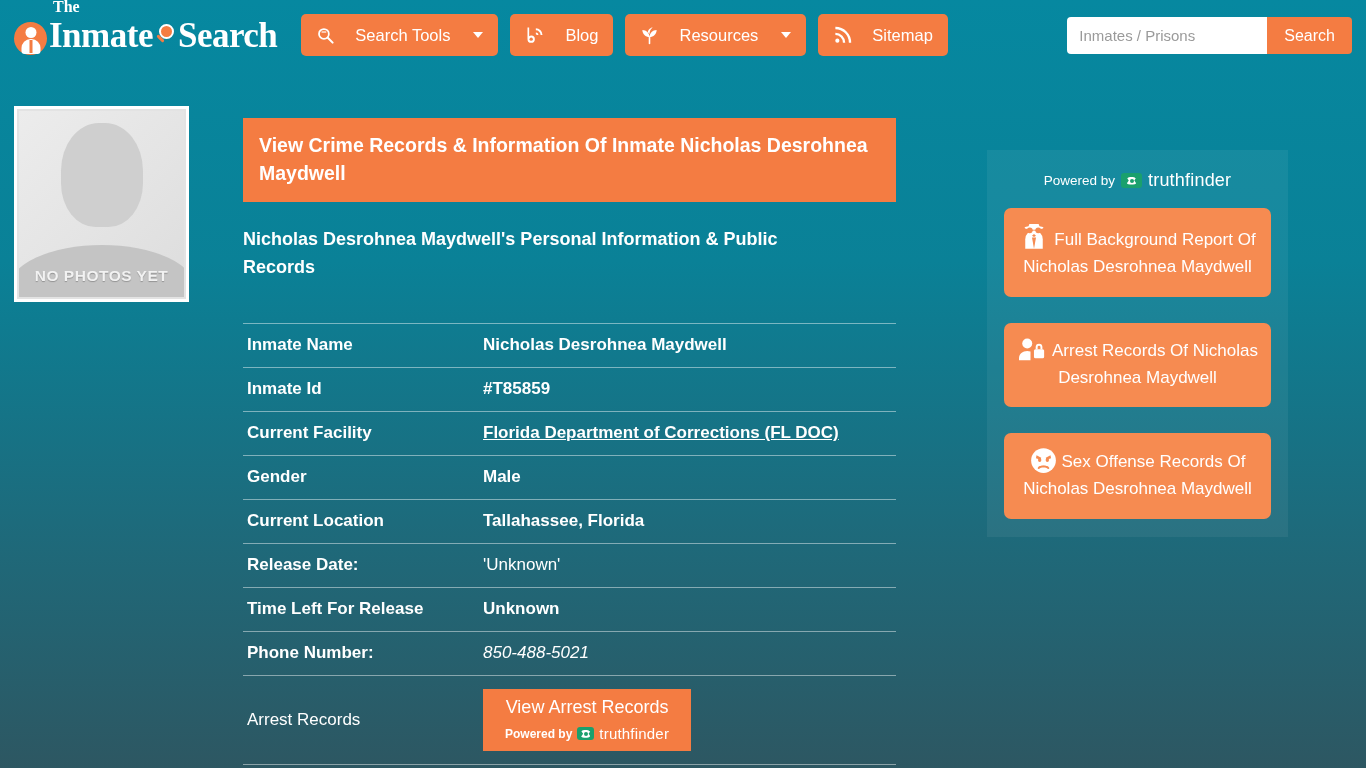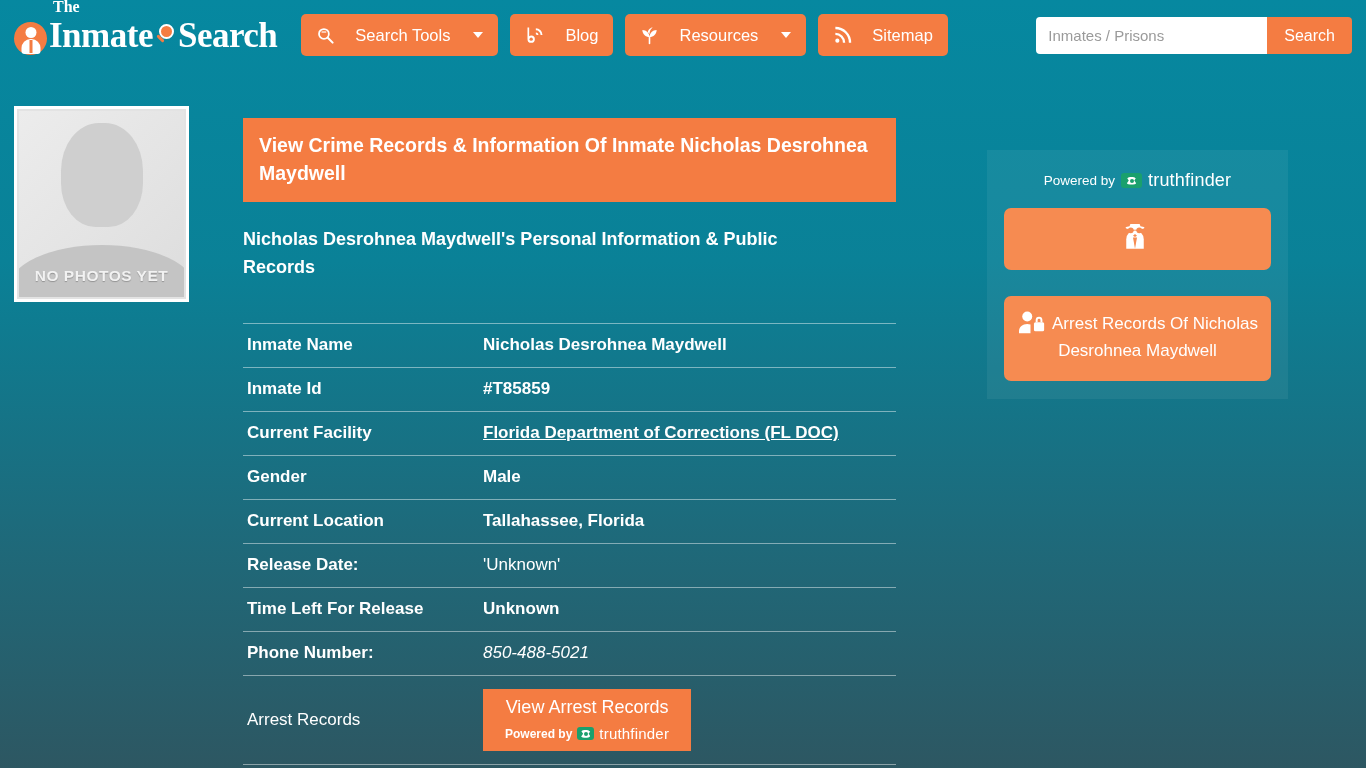--- a/index.html
+++ b/index.html
@@ -140,21 +140,21 @@
   .nav-ico svg { display: block; }
 
   .search-area {
     position: absolute;
     right: 14px;
     top: 17px;
     display: flex;
     align-items: center;
   }
   .search-input {
-    width: 231px;
+    width: 200px;
     height: 37px;
     border: none;
     border-radius: 4px 0 0 4px;
     padding: 0 12px;
     font-size: 15px;
     font-family: "Liberation Sans", sans-serif;
     color: #333;
     background: #ffffff;
     outline: none;
   }
@@ -522,30 +522,43 @@
       <span class="ico">
         <svg width="30" height="30" viewBox="0 0 24 24">
             <ellipse cx="12" cy="4.6" rx="7.6" ry="1.5" fill="#fff"></ellipse>
             <path d="M8.3 1.6h7.4l1.3 3.4H7z" fill="#fff"></path>
             <path d="M12 6.7a7 7 0 0 0-7 7v7.7h14v-7.7a7 7 0 0 0-7-7z" fill="#fff"></path>
             <circle cx="8.6" cy="6.6" r="2.3" fill="#f68b51"></circle>
             <circle cx="15.4" cy="6.6" r="2.3" fill="#f68b51"></circle>
             <path d="M12 9.6l-1.6 1.3 1.6 1.1 1.6-1.1z" fill="#f68b51"></path>
             <path d="M10.4 12.4 12 21.4l1.6-9z" fill="#f68b51"></path>
           </svg>
-      </span>
+      </span><span>Full Background Report Of Nicholas Desrohnea Maydwell</span>
     </div>
 
     <div class="sb-card">
       <span class="ico">
         <svg width="30" height="26" viewBox="0 0 26 24">
             <circle cx="8.6" cy="6" r="4.6" fill="#fff"></circle>
             <path d="M1 21.5v-2.2c0-3.7 3.3-6.4 7.6-6.4a12 12 0 0 1 3 .4v8.2z" fill="#fff"></path>
             <path d="M16.4 9.3a3.1 3.1 0 0 1 6.2 0v2.1h-1.8V9.3a1.3 1.3 0 0 0-2.6 0v2.1h-1.8z" fill="#fff"></path>
             <rect x="14.8" y="11.4" width="9.4" height="8.2" rx="1.4" fill="#fff"></rect>
           </svg>
       </span><span>Arrest Records Of Nicholas Desrohnea Maydwell</span>
     </div>
 
+    <div class="sb-card">
+      <span class="ico">
+        <svg width="27" height="27" viewBox="0 0 24 24">
+            <circle cx="12" cy="12" r="11" fill="#fff"></circle>
+            <path d="M5.8 7.4 10 9.6l-.7 1.7-4-1.3z" fill="#f68b51"></path>
+            <path d="M18.2 7.4 14 9.6l.7 1.7 4-1.3z" fill="#f68b51"></path>
+            <ellipse cx="8.6" cy="11.6" rx="1.5" ry="1.8" fill="#f68b51"></ellipse>
+            <ellipse cx="15.4" cy="11.6" rx="1.5" ry="1.8" fill="#f68b51"></ellipse>
+            <path d="M7 18.2c1.4-2 8.6-2 10 0-1.6-.9-8.4-.9-10 0z" fill="#f68b51"></path>
+            <path d="M6.9 18.4c1.5-2.6 8.7-2.6 10.2 0a.9.9 0 0 1-1.4 1c-1.2-1.6-6.2-1.6-7.4 0a.9.9 0 0 1-1.4-1z" fill="#f68b51"></path>
+          </svg>
+      </span><span>Sex Offense Records Of Nicholas Desrohnea Maydwell</span>
+    </div>
 
   </div>
 
 </div>
 
 </body></html>

